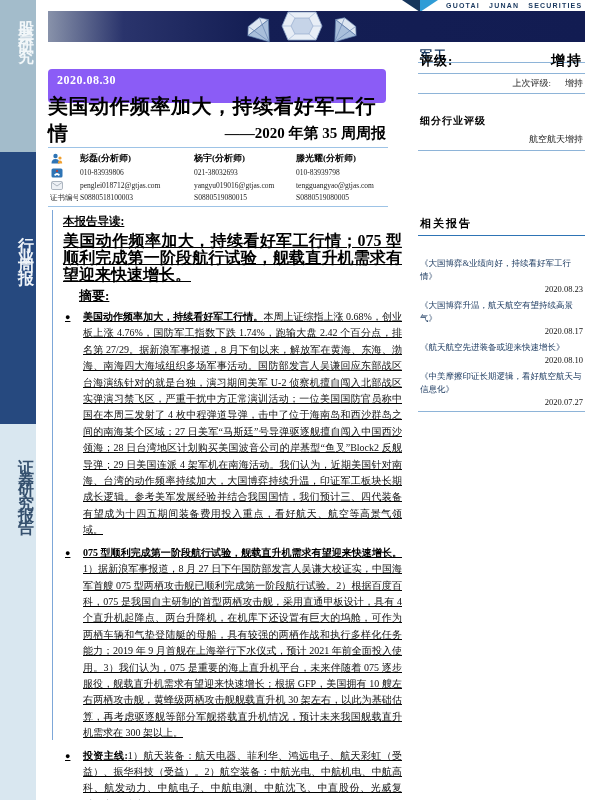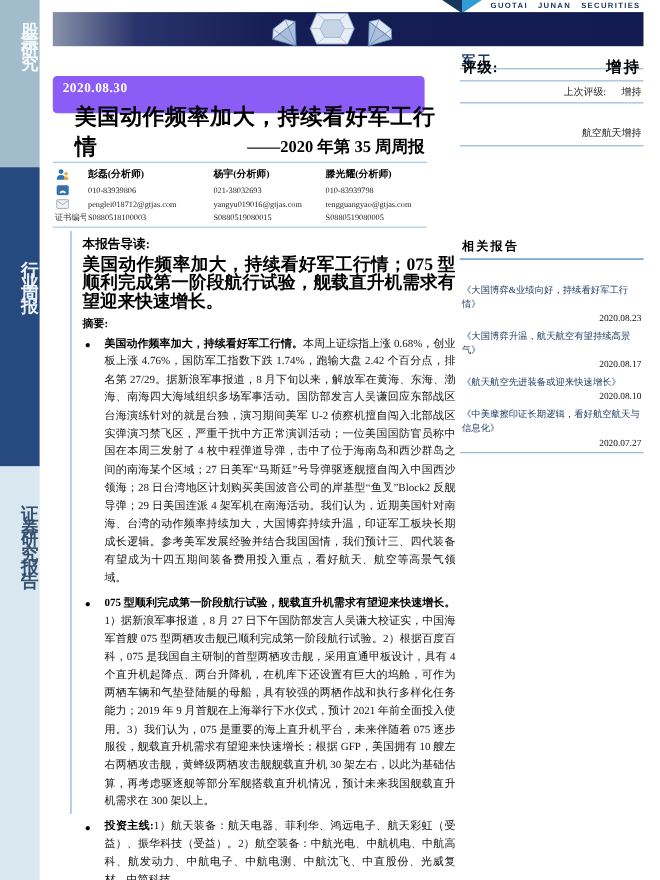--- a/index.html
+++ b/index.html
@@ -41,39 +41,39 @@
   .subrating { position:absolute; left:418px; top:112px; width:167px; }
   .subrating-header { font-size:10px; font-weight:bold; color:#000; letter-spacing:1px; padding:2px; }
   .subrating-row { display:flex; justify-content:flex-end; font-size:9px; color:#222;
                    padding:3px 2px 4px 2px; border-bottom:1px solid #8eb4d8; }
 
   
   .date-banner { position:absolute; left:48px; top:69px; width:338px; height:34px;
                  background:#8b5cf6; border-radius:4px; color:#ffffff; font-weight:bold;
                  font-size:12px; line-height:22px; padding-left:9px; letter-spacing:0.5px; }
   .report-title { position:absolute; left:48px; top:93px; width:345px; font-size:20px;
-                  font-weight:bold; color:#000; letter-spacing:0.5px;margin-left:20px; }
+                  font-weight:bold; color:#000; letter-spacing:0.5px; }
   .report-subtitle { position:absolute; left:48px; top:124px; width:338px; text-align:right;
                      font-size:15px; font-weight:bold; color:#000; }
 
   
   .analysts { position:absolute; left:48px; top:147px; width:340px;
               border-top:1px solid #9dc3e6; border-bottom:1px solid #9dc3e6;
               display:grid; grid-template-columns:30px 114px 102px 94px; padding:2px 0; }
   .an-cell { font-size:7.5px; color:#222; padding:1.5px 2px; overflow:hidden; white-space:nowrap; }
   .an-name { font-size:9px; font-weight:bold; color:#000; }
   .an-iconcell { display:flex; align-items:center; justify-content:flex-start; padding-left:3px; }
   .cert-label { font-size:7.5px; color:#333;text-align:right; }
 
   
-  .content { position:absolute; left:64px; top:210px; width:352px; height:530px;
-             border-left:1.5px solid #7da7d8; padding:4px 2px 0 10px; }
+  .content { position:absolute; left:52px; top:210px; width:352px; height:530px;
+             border-left:1.5px solid #7da7d8; padding:4px 2px 0 10px;text-decoration:underline; }
   .intro-label { font-size:11.5px; font-weight:bold; color:#000; margin-bottom:3px; }
   .intro-text { font-size:16px; font-weight:bold; color:#000; line-height:17px; text-align:justify; margin-bottom:4px; }
-  .abstract-label { font-size:10px; font-weight:bold; color:#000; margin-bottom:4px; }
+  .abstract-label { font-size:13px; font-weight:bold; color:#000; margin-bottom:4px;margin-left:16px; }
   .bullet { display:flex; margin-bottom:6px; }
   .bullet-marker { width:20px; flex:0 0 20px; font-size:9px; color:#000; line-height:16.4px; padding-left:2px; }
   .bullet-text { flex:1; font-size:10px; color:#111; line-height:16.4px; text-align:justify; }
   .bullet-text b { color:#000; }
 
   
   .related { position:absolute; left:418px; top:216px; width:167px; }
   .related-header { font-size:11px; font-weight:bold; color:#000; letter-spacing:2px;
                     padding:0 2px 4px 2px; border-bottom:1.5px solid #2e74b5; }
   .related-list { border-bottom:1px solid #8eb4d8; padding-bottom:4px;margin-top:21px; }
@@ -139,20 +139,21 @@
     <div class="rating-row1">
       <span class="rating-label">评级:</span>
       <span class="rating-value">增持</span>
     </div>
     <div class="rating-row2">
       <span>上次评级:</span>
       <span>增持</span>
     </div>
   </div>
   <div class="subrating">
+    <div class="subrating-header">细分行业评级</div>
     <div class="subrating-row">
       <span>航空航天</span>
       <span>增持</span>
     </div>
   </div>
 
   <div class="date-banner">2020.08.30</div>
   <div class="report-title">美国动作频率加大，持续看好军工行情</div>
   <div class="report-subtitle">——2020 年第 35 周周报</div>
 

